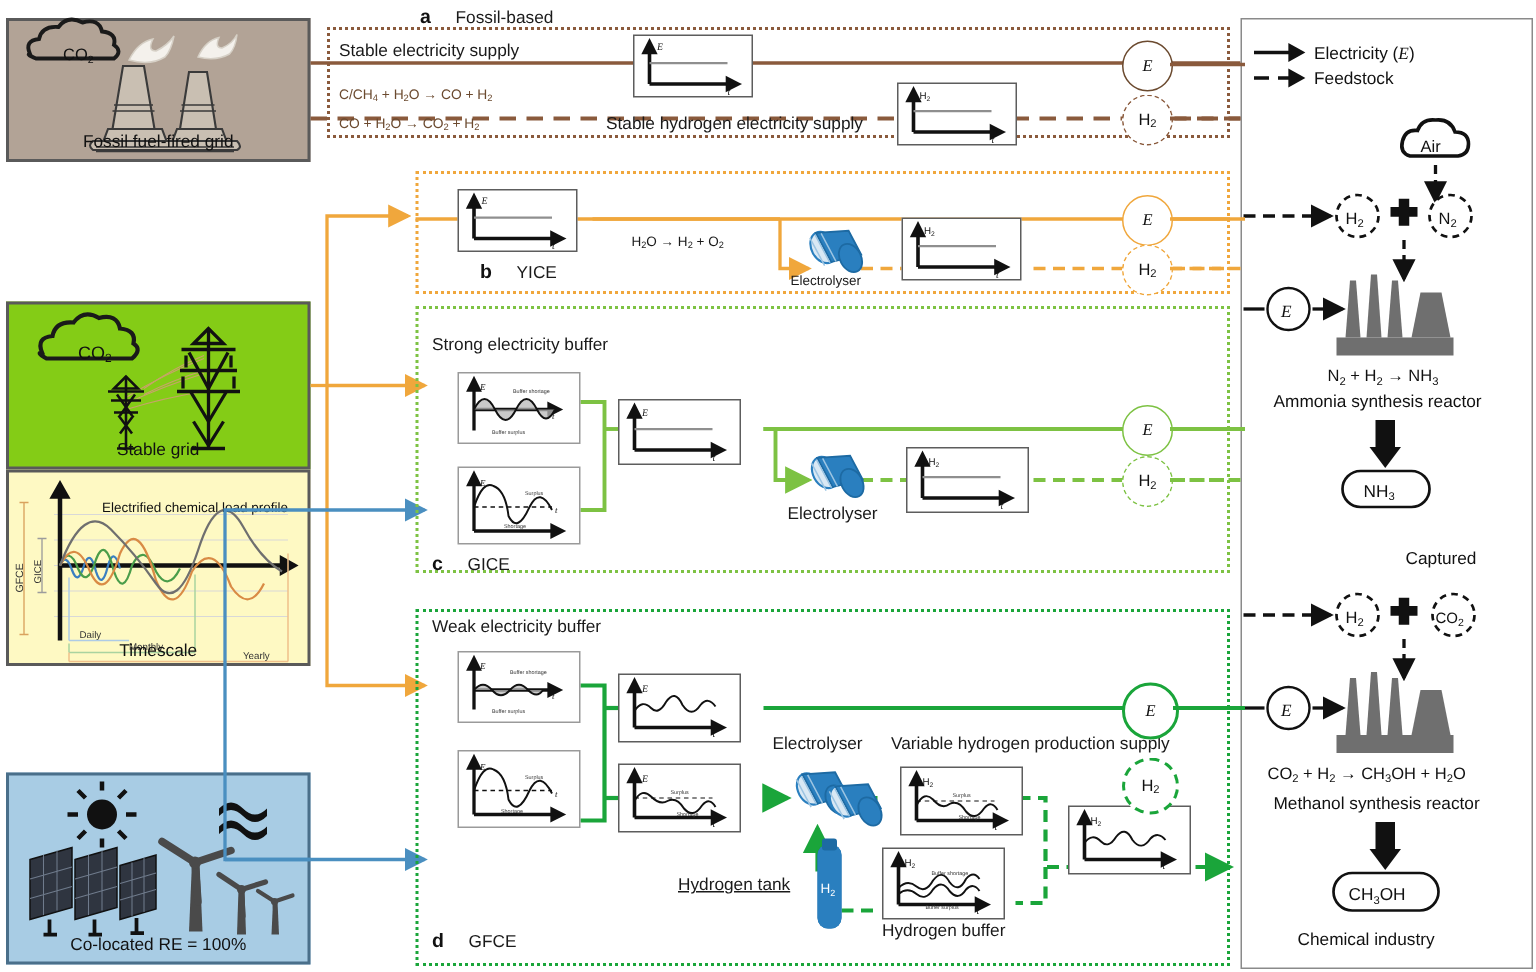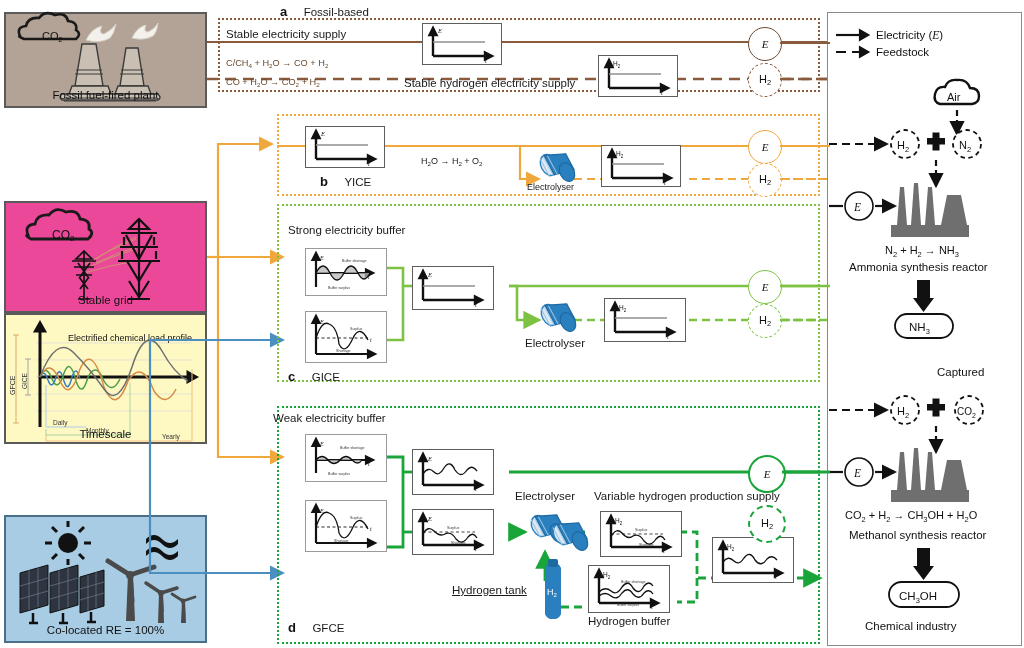--- a/index.html
+++ b/index.html
@@ -39,24 +39,24 @@
       <path d="M66 72 l36 0 l3 8 l-42 0z"></path>
       <path d="M120 34 l12 0 l6 38 l-24 0z"></path>
       <path d="M112 72 l30 0 l3 8 l-36 0z"></path>
       <path d="M56 80 l96 0 q4 4 0 6 l-96 0 q-4 -3 0 -6z"></path>
     </g>
     <g stroke="#3a3a3a" stroke-width="1" fill="none">
       <path d="M70 56 l26 0 M69 60 l28 0 M115 56 l22 0 M114 60 l24 0"></path>
       <path d="M58 84 l92 0 M58 87 l92 0"></path>
     </g>
   </svg>
-  <div class="panel-cap">Fossil fuel-fired plant</div>
-</div>
-
-<div class="abs panel" style="left:4px;top:201px;width:203px;height:112px;background:#ec4899;">
+  <div class="panel-cap">Fossil fuel-fired grid</div>
+</div>
+
+<div class="abs panel" style="left:4px;top:201px;width:203px;height:112px;background:#84cc16;">
   <svg width="199" height="108" viewBox="0 0 199 108">
     <g fill="none" stroke="#1a1a1a" stroke-width="2.8">
       <path d="M22 32 q-4 -10 7 -11 q2 -10 14 -9 q7 -9 17 -3 q12 -3 14 7 q11 1 9 10 q6 4 -1 10 l-57 0 q-7 -4 -3 -4z"></path>
     </g>
     <text x="46" y="36" font-size="12" font-family="Liberation Sans, sans-serif" fill="#111">CO<tspan font-size="8" dy="2">2</tspan></text>
     <g stroke="#c8a36a" stroke-width="0.8" fill="none">
       <path d="M78 62 q26 -16 52 -26 M78 66 q26 -12 52 -20 M78 70 q26 -8 52 -12"></path>
       <path d="M90 56 q20 -14 40 -22 M90 60 q20 -10 40 -16"></path>
     </g>
     <g stroke="#111" stroke-width="1.7" fill="none">
@@ -384,21 +384,21 @@
       <path d="M10 33 l54 0"></path>
         <path d="M69 33 l-7 -3.5 l0 7z"></path>
     </g>
     <path d="M10 19 l52 0" stroke="#8f8f8f" stroke-width="1.5" fill="none"></path>
     <text x="14" y="11" font-size="6.5" fill="#111" font-family="Liberation Sans, sans-serif">H<tspan font-size="4.5" dy="1.5">2</tspan></text>
     <text x="62" y="40" font-size="6.5" font-style="italic" fill="#111" font-family="Liberation Serif, serif">t</text>
   </svg>
 </div>
 
 <div class="abs dotbox" style="left:277px;top:406px;width:543px;height:238px;border:2.6px dotted #1aa53a;"></div>
-<div class="abs lbl" style="left:273px;top:412px;text-align:right;">Weak electricity buffer</div>
+<div class="abs lbl" style="left:288px;top:412px;text-align:right;">Weak electricity buffer</div>
 <div class="abs" style="left:288px;top:618px;">
   <span class="secletter">d</span>
   <span class="lbl" style="margin-left:12px;">GFCE</span>
 </div>
 <svg class="abs" style="left:277px;top:406px;width:543px;height:238px;">
   <path d="M108 51 L126 51 L126 141 L108 141" stroke="#1aa53a" stroke-width="2.8" fill="none"></path>
   <path d="M126 66 L135 66" stroke="#1aa53a" stroke-width="2.8" fill="none"></path>
   <path d="M126 126 L135 126" stroke="#1aa53a" stroke-width="2.8" fill="none"></path>
   <path d="M232 66 L472 66" stroke="#1aa53a" stroke-width="2.8" fill="none"></path>
   <path d="M492 66 L543 66" stroke="#1aa53a" stroke-width="2.8" fill="none"></path>

